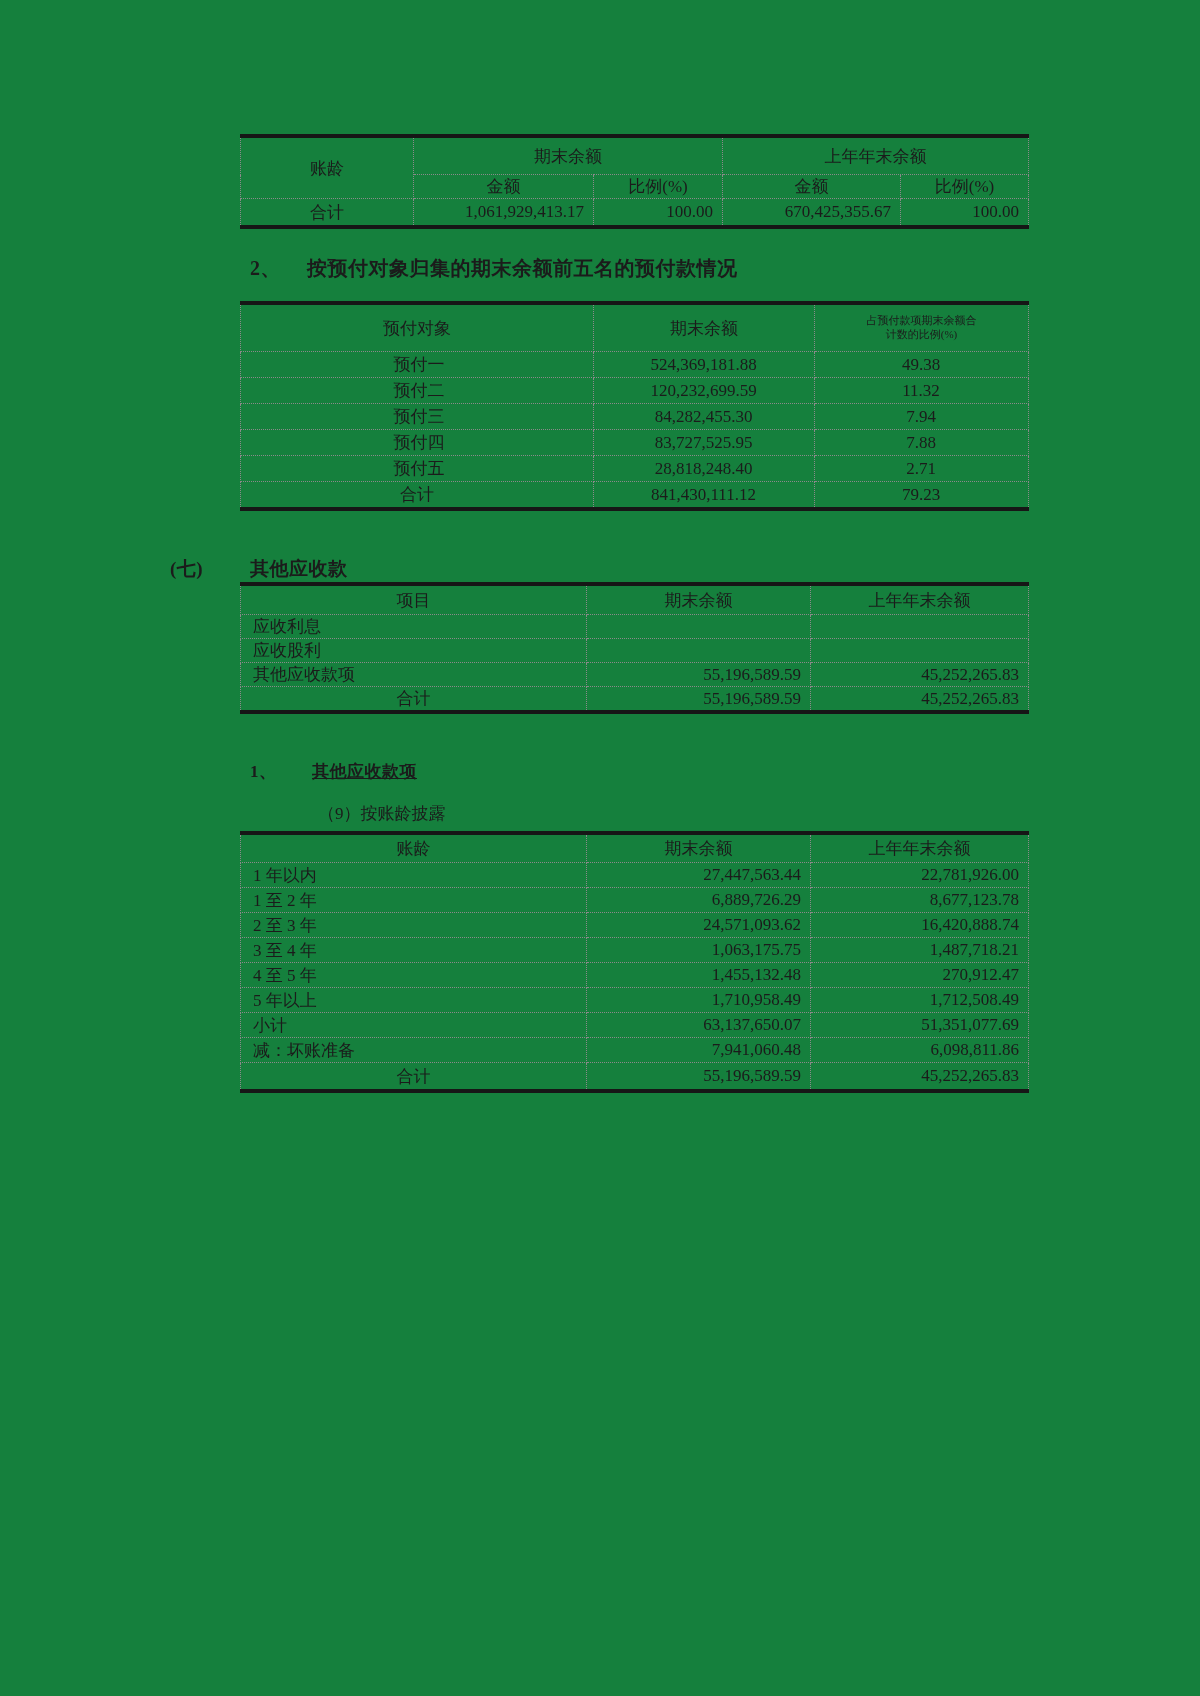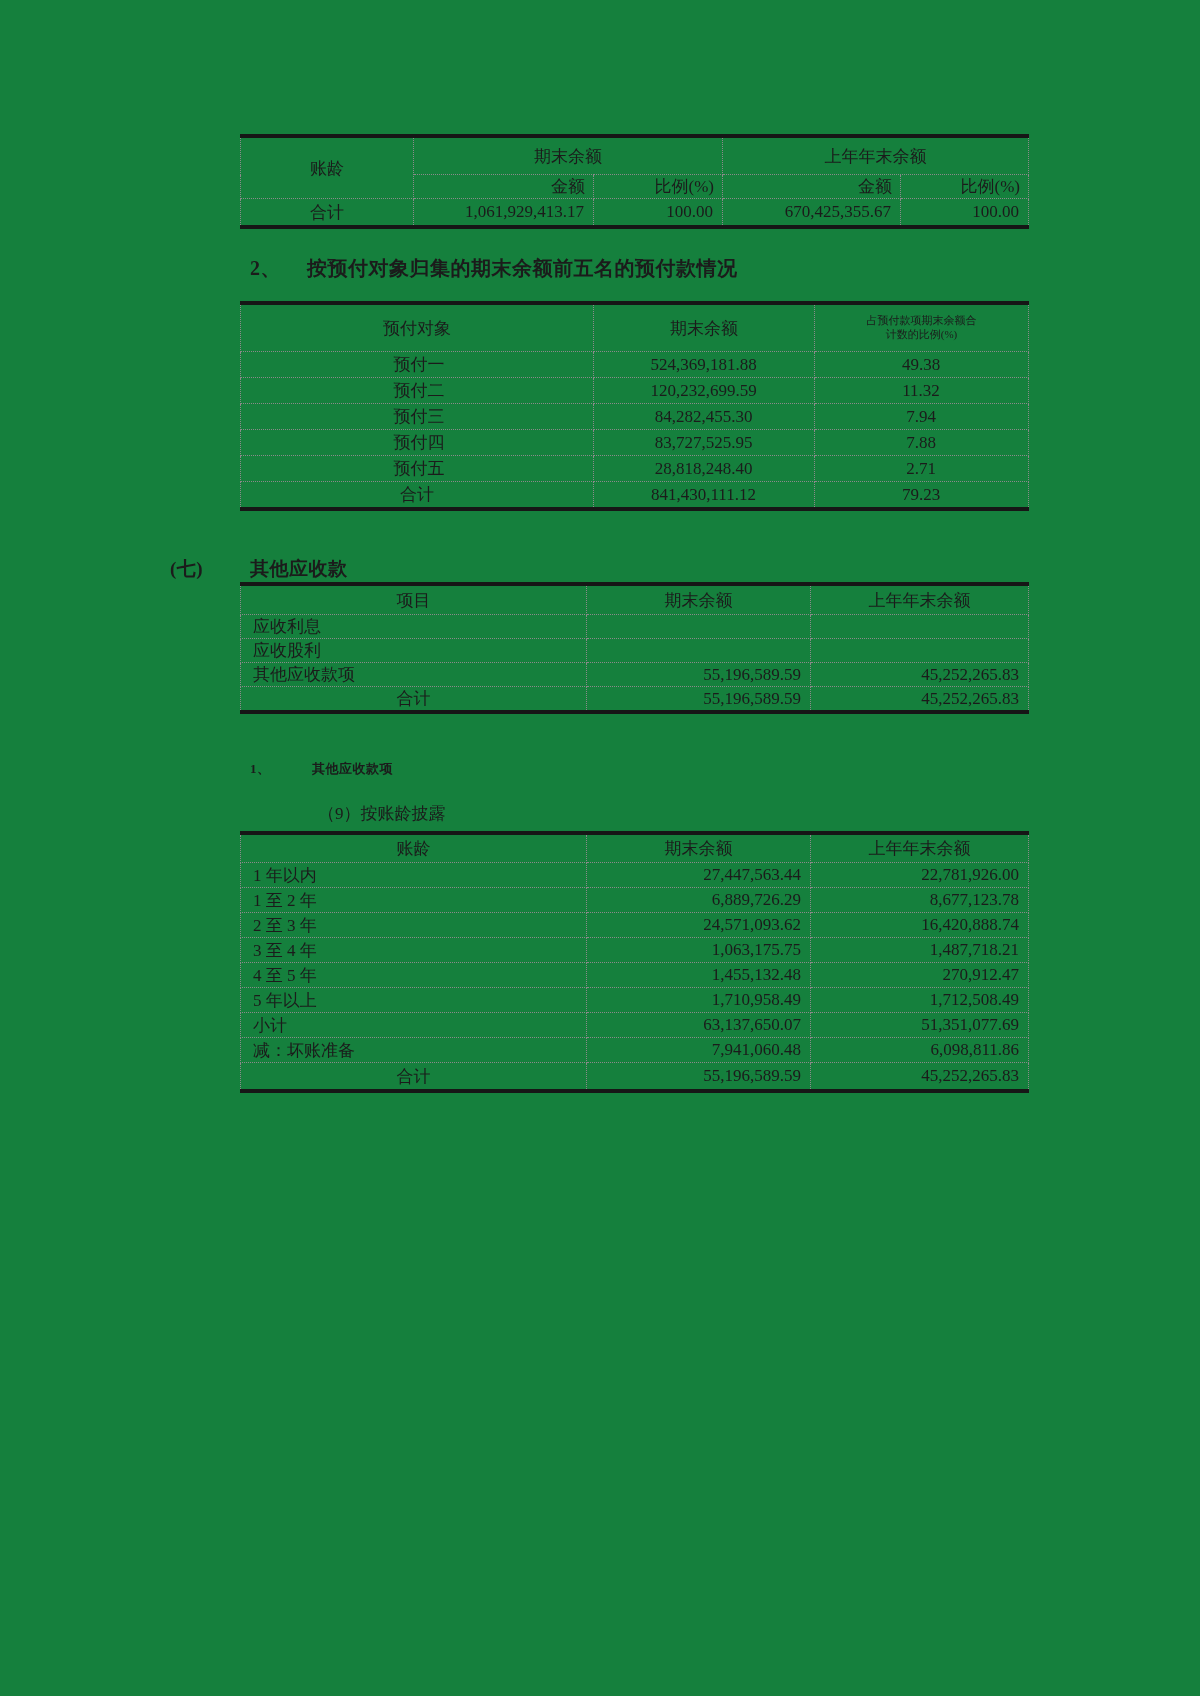--- a/index.html
+++ b/index.html
@@ -45,21 +45,21 @@
     white-space:nowrap;
   }
   .heading .no{display:inline-block;}
   .subheading{
     position:absolute;
     font-size:17px;
     white-space:nowrap;
   }
   
   #t1 .row-h1 td{height:36px;}
-  #t1 .row-h2 td{height:22px;text-align:right;}
+  #t1 .row-h2 td{height:22px;}
   #t1 .row-d  td{height:26px;}
   #t2 .row-h  td{height:46px;}
   #t2 .row-d  td{height:25px;text-align:center;}
   #t3 .row-h  td{height:28px;}
   #t3 .row-d  td{height:23px;}
   #t4 .row-h  td{height:27px;}
   #t4 .row-d  td{height:24px;}
   #t4 .row-t  td{height:26px;}
 </style>
 </head>
@@ -181,21 +181,21 @@
       <td class="r">45,252,265.83</td>
     </tr>
     <tr class="row-d">
       <td class="c">合计</td>
       <td class="r">55,196,589.59</td>
       <td class="r">45,252,265.83</td>
     </tr>
   </tbody>
     </table>
 
-  <div class="heading" style="left:250px;top:760px;font-size:13px;">
+  <div class="heading" style="left:250px;top:760px;font-size:17px;text-decoration:underline;">
     <span class="no" style="width:62px;">1、</span><span>其他应收款项</span>
   </div>
 
   <div class="subheading" style="left:318px;top:802px;">（9）按账龄披露</div>
 
   <table id="t4" class="thick" style="top:831px;">
     <colgroup>
       <col style="width:346px">
         <col style="width:224px">
         <col style="width:218px">

